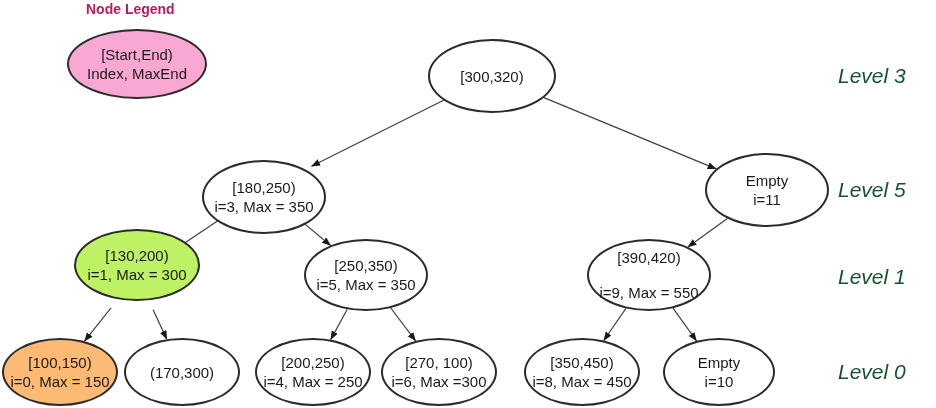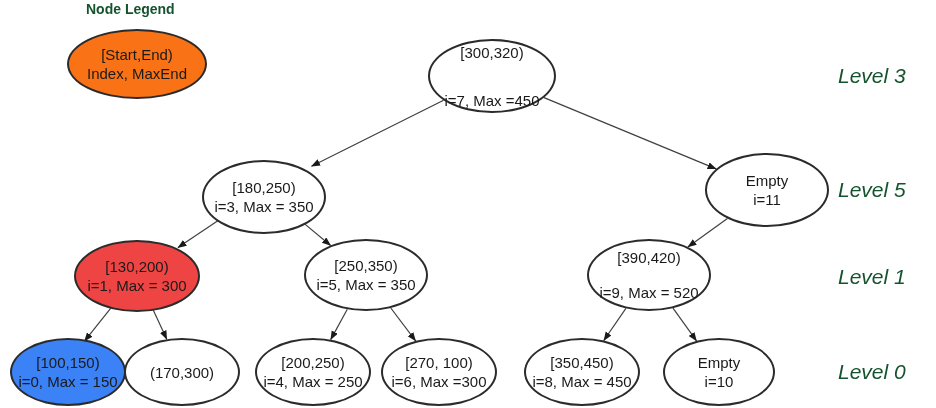--- a/index.html
+++ b/index.html
@@ -36,21 +36,21 @@
     text-align: center;
     white-space: nowrap;
     box-sizing: border-box;
   }
   .legend-title {
     position: absolute;
     left: 86px;
     top: 1px;
     font-size: 14px;
     font-weight: bold;
-    color: #14532d;
+    color: #be185d;
   }
   .level-label {
     position: absolute;
     left: 838px;
     width: 78px;
     transform: translateY(-50%);
     font-size: 21px;
     color: #14532d;
     font-style: italic;
   }
@@ -76,51 +76,50 @@
         <line x1="153.1" y1="309.8" x2="166.8" y2="339.2" stroke="#404040" stroke-width="1.2" marker-end="url(#arrowhead)"></line>
         <line x1="347.3" y1="309.3" x2="330.7" y2="339.6" stroke="#404040" stroke-width="1.2" marker-end="url(#arrowhead)"></line>
         <line x1="390.8" y1="308.0" x2="415.6" y2="340.9" stroke="#404040" stroke-width="1.2" marker-end="url(#arrowhead)"></line>
         <line x1="625.9" y1="308.4" x2="603.8" y2="340.5" stroke="#404040" stroke-width="1.2" marker-end="url(#arrowhead)"></line>
         <line x1="673.0" y1="308.2" x2="696.5" y2="340.9" stroke="#404040" stroke-width="1.2" marker-end="url(#arrowhead)"></line>
       </g>
   </svg>
 
   <div class="legend-title">Node Legend</div>
 
-  <div class="tree-node" id="legend-node" style="left: 67px; top: 29px; width: 140px; height: 70px; background: #f97316;">
+  <div class="tree-node" id="legend-node" style="left: 67px; top: 29px; width: 140px; height: 70px; background: #f9a8d4;">
     <span>[Start,End)</span>
     <span>Index, MaxEnd</span>
   </div>
 
   <div id="nodes-container">
       <div class="tree-node" style="left: 428px; top: 39px; width: 128px; height: 74px; background: rgb(255, 255, 255); gap: 29px;">
         <span>[300,320)</span>
-        <span>i=7, Max =450</span>
       </div>
       <div class="tree-node" style="left: 202px; top: 160px; width: 124px; height: 74px; background: rgb(255, 255, 255);">
         <span>[180,250)</span>
         <span>i=3, Max = 350</span>
       </div>
       <div class="tree-node" style="left: 705px; top: 153px; width: 124px; height: 74px; background: rgb(255, 255, 255);">
         <span>Empty</span>
         <span>i=11</span>
       </div>
-      <div class="tree-node" style="left: 74px; top: 240px; width: 126px; height: 72px; background: #ef4444;">
+      <div class="tree-node" style="left: 74px; top: 229px; width: 126px; height: 72px; background: #bef264;">
         <span>[130,200)</span>
         <span>i=1, Max = 300</span>
       </div>
       <div class="tree-node" style="left: 304px; top: 239px; width: 124px; height: 72px; background: rgb(255, 255, 255);">
         <span>[250,350)</span>
         <span>i=5, Max = 350</span>
       </div>
       <div class="tree-node" style="left: 587px; top: 239px; width: 124px; height: 72px; background: rgb(255, 255, 255); gap: 16px;">
         <span>[390,420)</span>
-        <span>i=9, Max = 520</span>
+        <span>i=9, Max = 550</span>
       </div>
-      <div class="tree-node" style="left: 10px; top: 338px; width: 116px; height: 68px; background: #3b82f6;">
+      <div class="tree-node" style="left: 2px; top: 338px; width: 116px; height: 68px; background: #fdba74;">
         <span>[100,150)</span>
         <span>i=0, Max = 150</span>
       </div>
       <div class="tree-node" style="left: 124px; top: 338px; width: 116px; height: 68px; background: rgb(255, 255, 255);">
         <span>(170,300)</span>
       </div>
       <div class="tree-node" style="left: 255px; top: 338px; width: 116px; height: 68px; background: rgb(255, 255, 255); text-align: right;">
         <span>[200,250)</span>
         <span>i=4, Max = 250</span>
       </div>

